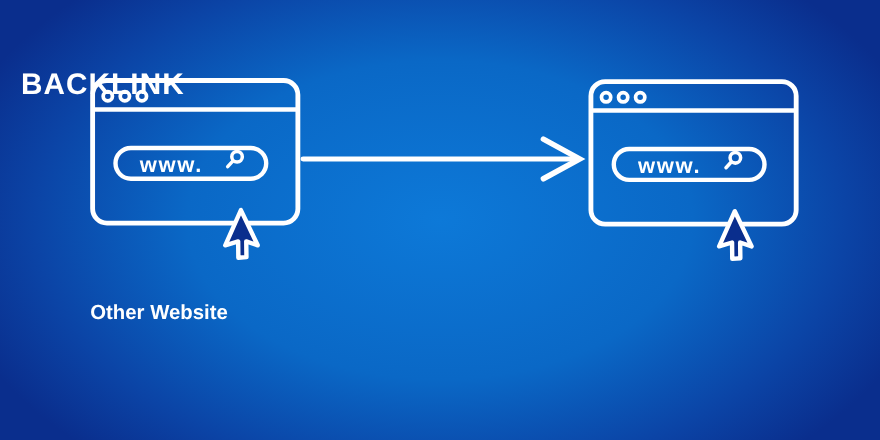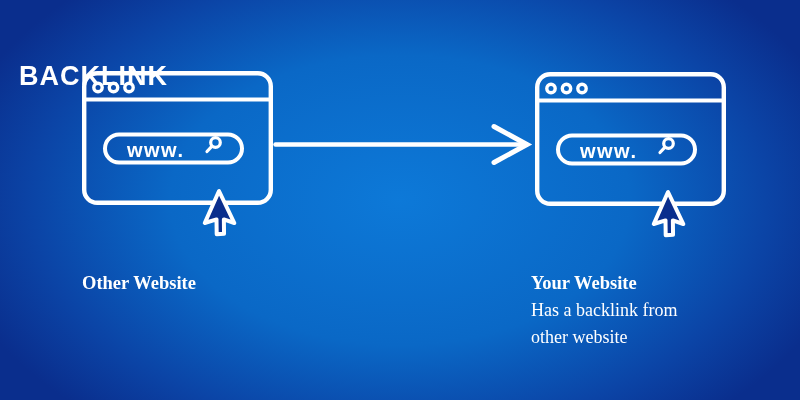--- a/index.html
+++ b/index.html
@@ -30,21 +30,20 @@
     font-size: 27px;
     font-weight: bold;
     letter-spacing: 1px;
     user-select: none;
     margin-left: 19px;
   }
   .label-block {
     position: absolute;
     color: #ffffff;
     user-select: none;
-    font-family: Liberation Serif, serif;
   }
   .label-block.left  { left: 82px;  top: 270px; }
   .label-block.right { left: 531px; top: 270px; }
   .label-block .heading {
     font-size: 18.5px;
     font-weight: bold;
     line-height: 27px;
     margin: 0;
   }
   .label-block .desc {
@@ -120,19 +119,14 @@
 
     <path transform="translate(668,192) rotate(24)" d="M0 0 L0 35 L9.3 27 L15.5 40.5 L22 37 L16 24 L27 23 Z" fill="url(#bgGrad)" stroke="#ffffff" stroke-width="4" stroke-linejoin="round"></path>
   </svg>
 
   <div class="title">BACKLINK</div>
 
   <div class="label-block left">
     <p class="heading">Other Website</p>
   </div>
 
-  <div class="label-block right">
-    <p class="heading">Your Website</p>
-    <p class="desc">Has a backlink from
-other website</p>
-  </div>
 
 </div>
 
 </body></html>

